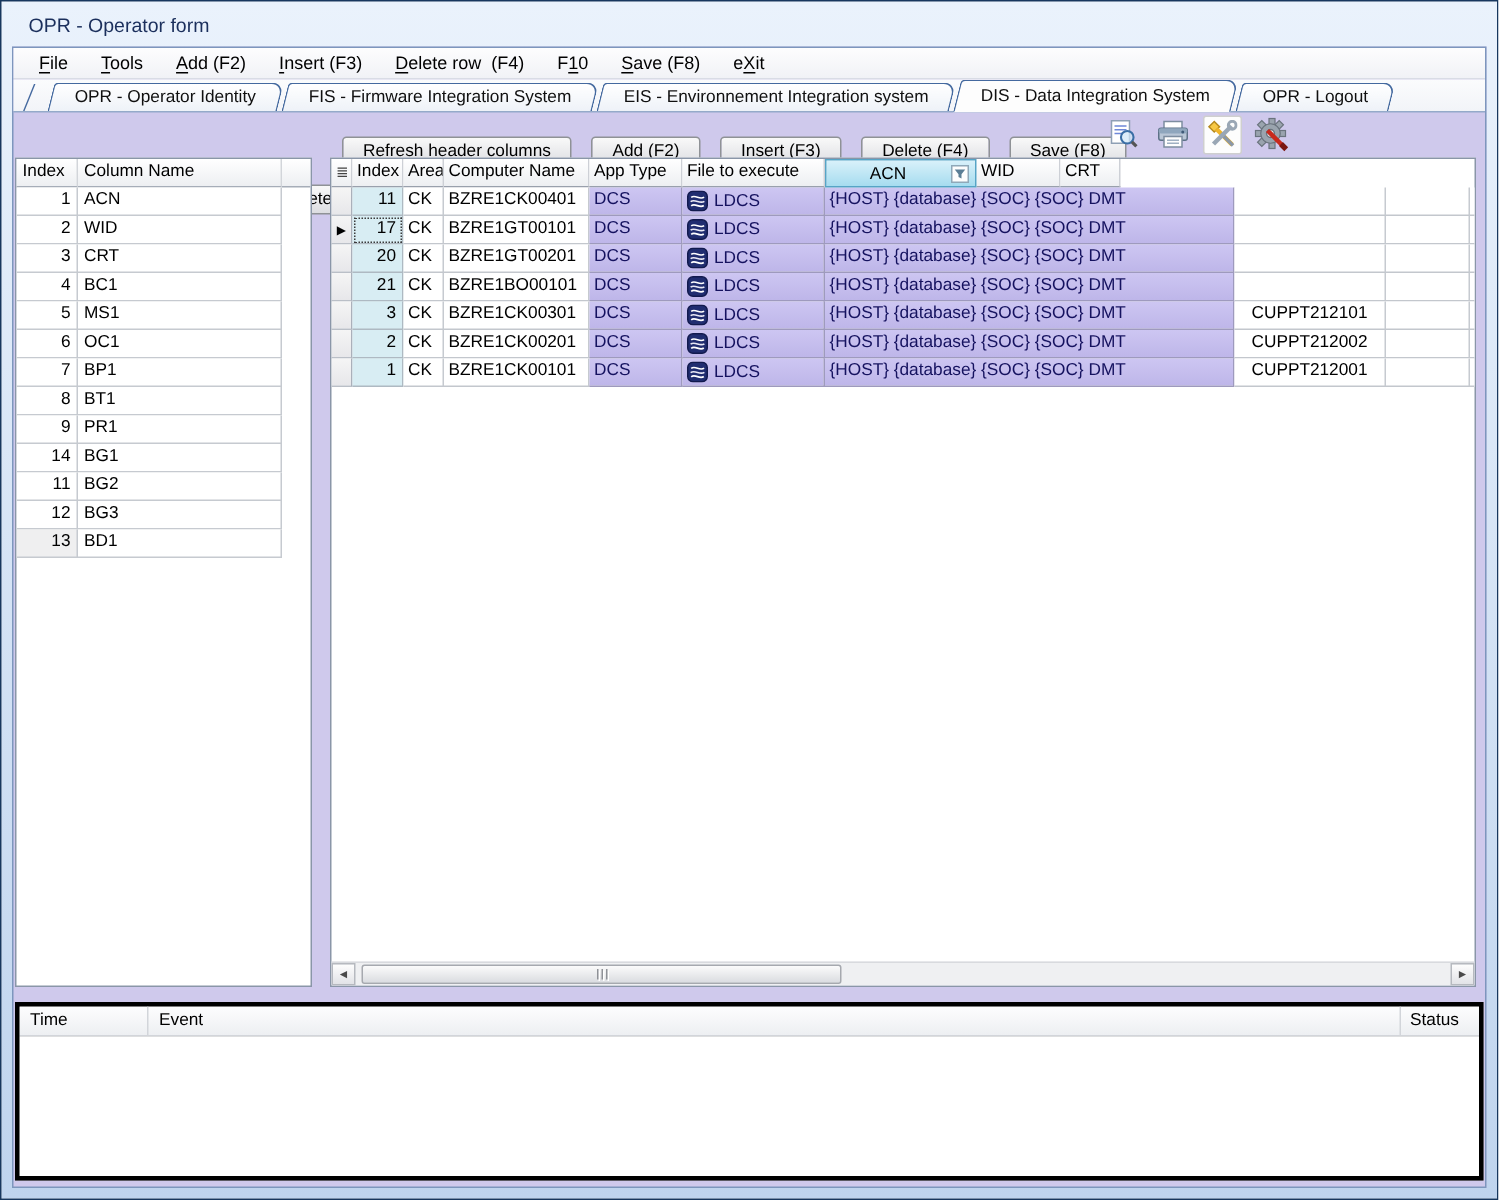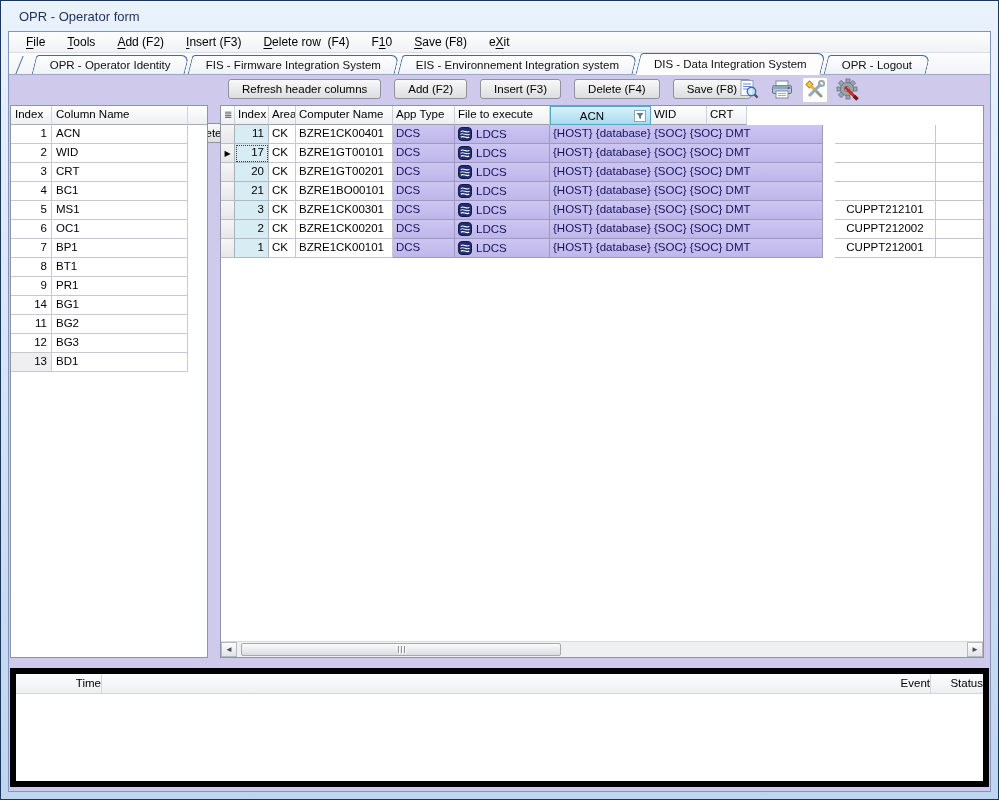--- a/index.html
+++ b/index.html
@@ -25,21 +25,21 @@
     background:linear-gradient(#ffffff,#eef2f8);border:1px solid #44699f;border-bottom:none;
     border-radius:3px 8px 0 0;padding:1px 15px 0 15px;margin-right:3px;transform:skewX(-14deg);cursor:default;white-space:nowrap;}
   .tab .lbl{display:inline-block;transform:skewX(14deg);}
   .tab.active{height:22px;line-height:19px;background:#fdfdfd;z-index:3;margin-bottom:-1px;border-bottom:1px solid #fdfdfd;}
 
   
   .toolbar{position:absolute;top:43px;left:0;right:0;height:30px;}
   .btn{font-size:11.5px;padding:3px 13px;background:linear-gradient(#f9f9f9,#dcdde1);
     border:1px solid #8f9296;border-radius:3px;color:#000;white-space:nowrap;cursor:default;}
   .group-left{position:absolute;left:8px;top:4px;display:flex;gap:26px;margin-top:44px;}
-  .group-right{position:absolute;left:219px;top:4px;display:flex;gap:13px;}
+  .group-right{position:absolute;left:219px;top:16px;display:flex;gap:13px;}
   .group-icons{position:absolute;left:727px;top:2px;display:flex;gap:7px;align-items:center;height:26px;}
   .tool-ic{width:26px;height:26px;display:flex;align-items:center;justify-content:center;}
   .tool-ic.pressed{background:#fdfdfd;border:1px solid #cfcfcf;border-radius:2px;}
 
   
   .left-panel{position:absolute;top:73px;left:1px;width:198px;bottom:133px;background:#fff;border:1px solid #8a96a8;overflow:hidden;}
   .lt-header{display:flex;height:19px;}
   .hcell{font-size:11.5px;padding:2px 4px;background:linear-gradient(#ffffff,#edeff2);
     border-bottom:1px solid #a6adb8;border-right:1px solid #d2d5da;white-space:nowrap;overflow:hidden;}
   .lt-h-index{width:41px;}
@@ -61,34 +61,34 @@
   .filter-ic{width:12px;height:12px;background:#fdfdfd;border:1px solid #8fa8b8;display:flex;align-items:center;justify-content:center;flex:none;margin-right:1px;}
   .g-row{display:flex;height:19px;}
   .g-cell{font-size:11.5px;padding:2px 3px;border-right:1px solid #c6cad0;border-bottom:1px solid #c3c7cd;
     white-space:nowrap;overflow:hidden;flex:none;background:#fff;color:#000;}
   .g-cell.selc{background:linear-gradient(#f5f5f5,#e7e7ea);border-right:1px solid #aab0ba;border-bottom:1px solid #babfc7;
     display:flex;align-items:center;justify-content:center;font-size:8px;color:#000;padding:0;}
   .g-cell.cyan{background:#d8edf3;text-align:right;padding-right:4px;border-right-color:#aeb9c2;border-bottom-color:#aeb9c2;}
   .g-cell.cyan.focus{outline:1px dotted #3a3a3a;outline-offset:-2px;}
   .g-cell.purple{background:linear-gradient(#cdc6f2,#beb6e9);border-right-color:#9e9abd;border-bottom-color:#9e9abd;color:#15125f;}
   .g-cell.filecell{display:flex;align-items:center;gap:4px;padding-top:0;padding-bottom:0;}
-  .g-cell.acncell{text-align:center;margin-left:12px;}
+  .g-cell.acncell{text-align:center;}
 
   
   .hscroll{position:absolute;left:0;right:0;bottom:0;height:16px;background:#eff0f2;border-top:1px solid #d8dade;}
   .sb-btn{position:absolute;top:0;width:16px;height:15px;background:linear-gradient(#fdfdfd,#e2e3e7);
     border:1px solid #b6b9bf;display:flex;align-items:center;justify-content:center;font-size:8px;color:#4a4a4a;}
   .sb-btn.left{left:0;}
   .sb-btn.right{right:0;}
   .sb-thumb{position:absolute;left:20px;top:1px;width:320px;height:13px;background:linear-gradient(#fbfbfb,#dadce0);
     border:1px solid #a6a9af;border-radius:2px;display:flex;align-items:center;justify-content:center;gap:2px;}
   .grip{width:1px;height:7px;background:#8f9297;box-shadow:1px 1px 0 #fff;}
 
   
-  .bottom-panel{position:absolute;left:1px;right:1px;top:636px;bottom:4px;background:#a3a3a3;border:6px solid #000000;overflow:hidden;text-align:right;}
+  .bottom-panel{position:absolute;left:1px;right:1px;top:636px;bottom:4px;background:#a3a3a3;border:3px solid #000000;overflow:hidden;}
   .bp-header{display:flex;height:20px;background:linear-gradient(#fdfdfe,#edeff2);border-bottom:1px solid #d2d5da;font-size:11.5px;}
   .bp-time{width:86px;padding:3px 0 0 7px;border-right:1px solid #d2d5da;}
   .bp-event{flex:1;padding:3px 0 0 7px;border-right:1px solid #d2d5da;}
   .bp-status{width:52px;padding:3px 0 0 6px;}
   .bp-body{height:100%;background:#fff;}
 </style>
 </head>
 <body>
 
 <div class="frame">

